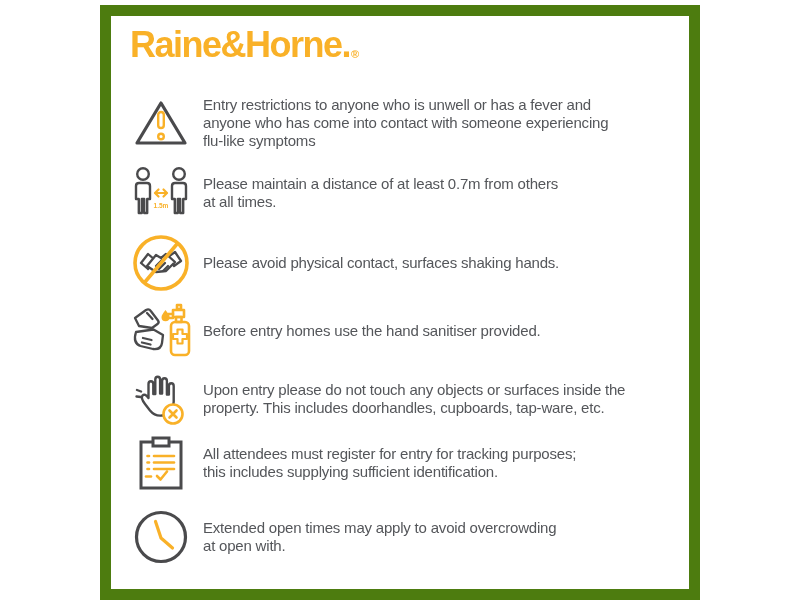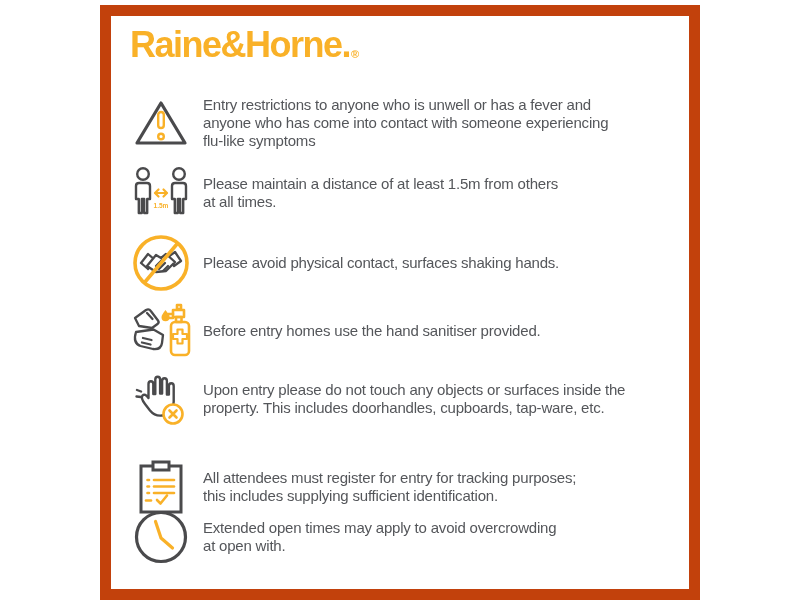--- a/index.html
+++ b/index.html
@@ -2,21 +2,21 @@
 <html><head>
 <meta charset="utf-8">
 <style>
   html,body{margin:0;padding:0;}
   body{
     width:800px;height:600px;background:#ffffff;position:relative;
     font-family:"Liberation Sans", sans-serif;overflow:hidden;
   }
   .poster{
     position:absolute;left:100px;top:5px;width:578px;height:573px;
-    border:11px solid #c2410c;background:#ffffff;
+    border:11px solid #4d7c0f;background:#ffffff;
   }
   .logo{
     position:absolute;left:19px;top:8px;
     font-size:36px;font-weight:bold;color:#F9B128;letter-spacing:-1.5px;
     white-space:nowrap;
   }
   .logo .rmark{
     font-size:11px;font-weight:bold;letter-spacing:0;
     vertical-align:baseline;position:relative;top:1px;left:1px;
   }
@@ -26,21 +26,21 @@
   }
   .icon-cell{
     width:84px;min-width:84px;height:62px;
     display:flex;align-items:center;justify-content:center;
   }
   .rule-text{
     font-size:15px;line-height:18px;letter-spacing:-0.2px;
     color:#54565A;white-space:pre-line;
   }
   .r1{top:76px}.r2{top:146px}.r3{top:216px}.r4{top:284px}
-  .r5{top:352px}.r6{top:440px}.r7{top:490px}
+  .r5{top:352px}.r6{top:416px}.r7{top:490px}
   svg{display:block}
 </style>
 </head>
 <body>
 
 <div class="poster">
 
   <div class="logo">
     <span>Raine&amp;Horne.</span><span class="rmark">®</span>
   </div>
@@ -68,21 +68,21 @@
           <path d="M42 21 q0 -3 3 -3 h8 q3 0 3 3 v13 h-2.8 v14 h-3 v-14 h-2.4 v14 h-3 v-14 H42 z"></path>
         </g>
         <g stroke="#F9B128" stroke-width="2.2" stroke-linejoin="round" stroke-linecap="round">
           <line x1="25.5" y1="28" x2="36.5" y2="28"></line>
           <polyline points="28.5,24.5 25,28 28.5,31.5"></polyline>
           <polyline points="33.5,24.5 37,28 33.5,31.5"></polyline>
         </g>
         <text x="31" y="43" text-anchor="middle" font-size="6.5" font-weight="bold" fill="#F9B128">1.5m</text>
       </svg>
     </div>
-    <div class="rule-text">Please maintain a distance of at least 1.5m from others
+    <div class="rule-text">Please maintain a distance of at least 0.7m from others
 at all times.</div>
   </div>
 
   <div class="rule r3">
     <div class="icon-cell">
       <svg width="62" height="62" viewBox="0 0 62 62" fill="none">
         <circle cx="31" cy="31" r="26" stroke="#F9B128" stroke-width="3.6"></circle>
         <g stroke="#4A4A4C" stroke-width="2.3" stroke-linejoin="round" stroke-linecap="round" fill="#fff">
           <path d="M11 31 L18 22 L25 28 L18 37 Z"></path>
           <path d="M51 29 L45 20 L38 25 L44 34 Z"></path>

